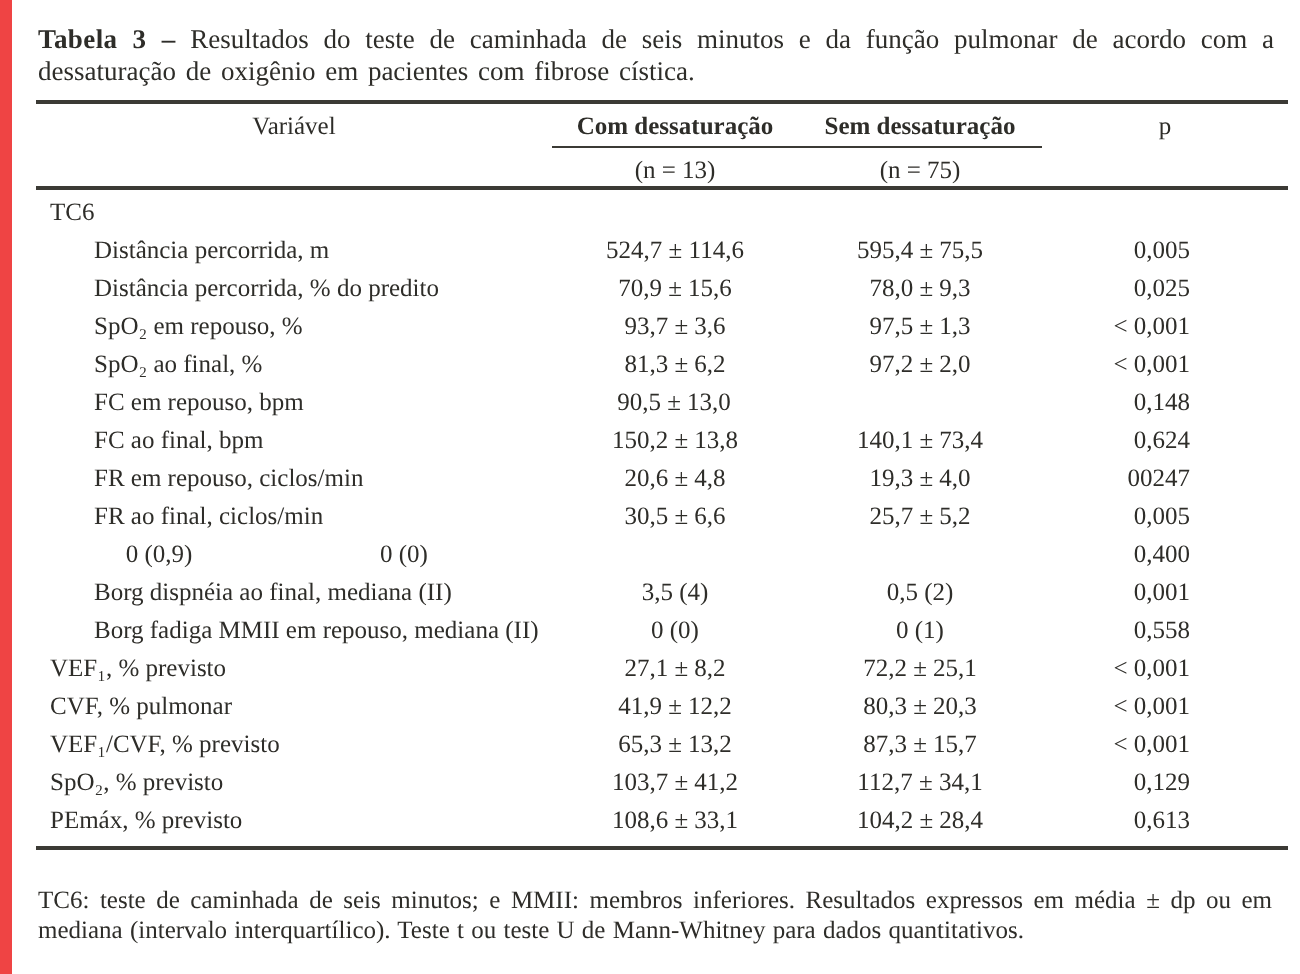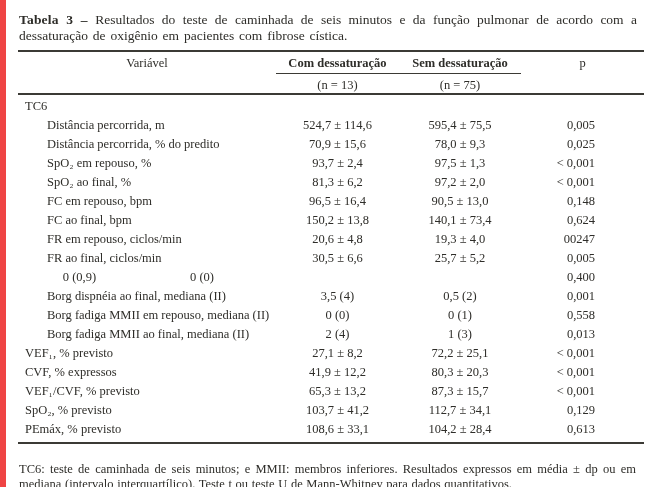--- a/index.html
+++ b/index.html
@@ -103,33 +103,32 @@
           <div class="cp pval">0,005</div>
         </div>
         <div class="trow indent">
           <div class="label-cell">Distância percorrida, % do predito</div>
           <div class="c1">70,9 ± 15,6</div>
           <div class="c2">78,0 ± 9,3</div>
           <div class="cp pval">0,025</div>
         </div>
         <div class="trow indent">
           <div class="label-cell">SpO₂ em repouso, %</div>
-          <div class="c1">93,7 ± 2,4</div>
+          <div class="c1">93,7 ± 3,6</div>
           <div class="c2">97,5 ± 1,3</div>
           <div class="cp pval">&lt; 0,001</div>
         </div>
         <div class="trow indent">
           <div class="label-cell">SpO₂ ao final, %</div>
           <div class="c1">81,3 ± 6,2</div>
           <div class="c2">97,2 ± 2,0</div>
           <div class="cp pval">&lt; 0,001</div>
         </div>
         <div class="trow indent">
           <div class="label-cell">FC em repouso, bpm</div>
-          <div class="c1">96,5 ± 16,4</div>
           <div class="c2">90,5 ± 13,0</div>
           <div class="cp pval">0,148</div>
         </div>
         <div class="trow indent">
           <div class="label-cell">FC ao final, bpm</div>
           <div class="c1">150,2 ± 13,8</div>
           <div class="c2">140,1 ± 73,4</div>
           <div class="cp pval">0,624</div>
         </div>
         <div class="trow indent">
@@ -154,34 +153,28 @@
           <div class="c1">3,5 (4)</div>
           <div class="c2">0,5 (2)</div>
           <div class="cp pval">0,001</div>
         </div>
         <div class="trow indent">
           <div class="label-cell">Borg fadiga MMII em repouso, mediana (II)</div>
           <div class="c1">0 (0)</div>
           <div class="c2">0 (1)</div>
           <div class="cp pval">0,558</div>
         </div>
-        <div class="trow indent">
-          <div class="label-cell">Borg fadiga MMII ao final, mediana (II)</div>
-          <div class="c1">2 (4)</div>
-          <div class="c2">1 (3)</div>
-          <div class="cp pval">0,013</div>
-        </div>
         <div class="trow">
           <div class="label-cell">VEF₁, % previsto</div>
           <div class="c1">27,1 ± 8,2</div>
           <div class="c2">72,2 ± 25,1</div>
           <div class="cp pval">&lt; 0,001</div>
         </div>
         <div class="trow">
-          <div class="label-cell">CVF, % expressos</div>
+          <div class="label-cell">CVF, % pulmonar</div>
           <div class="c1">41,9 ± 12,2</div>
           <div class="c2">80,3 ± 20,3</div>
           <div class="cp pval">&lt; 0,001</div>
         </div>
         <div class="trow">
           <div class="label-cell">VEF₁/CVF, % previsto</div>
           <div class="c1">65,3 ± 13,2</div>
           <div class="c2">87,3 ± 15,7</div>
           <div class="cp pval">&lt; 0,001</div>
         </div>

